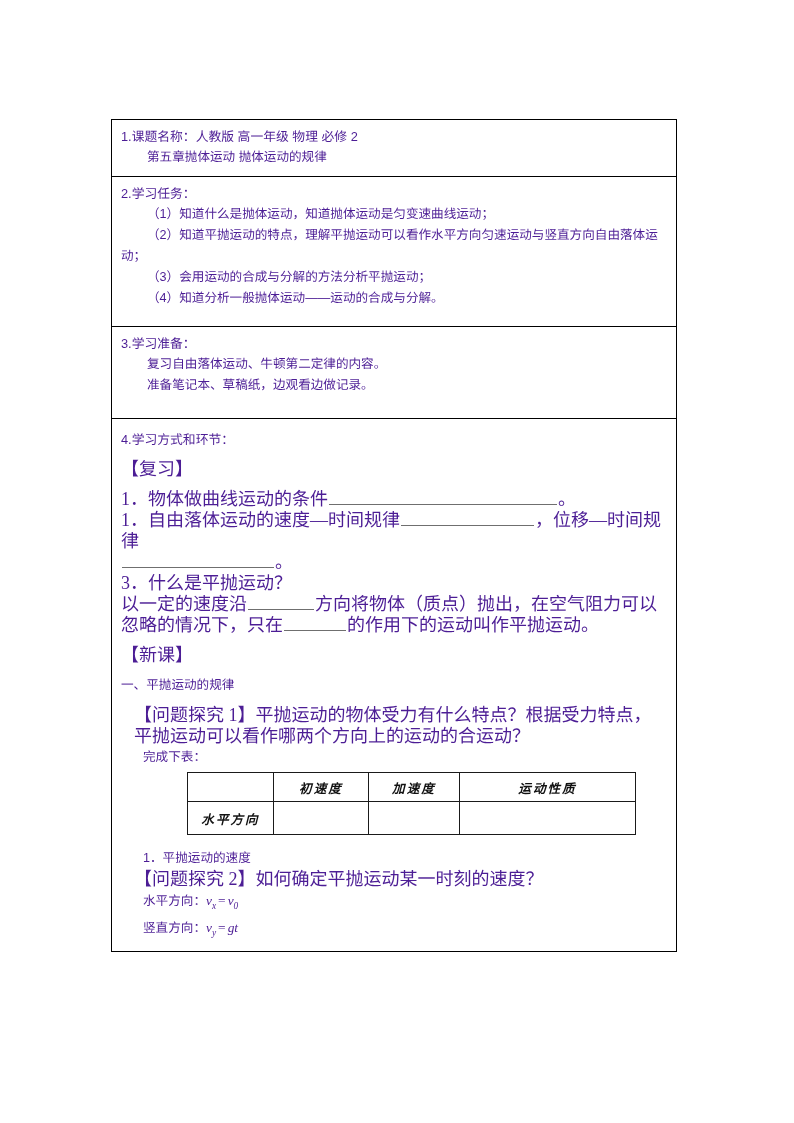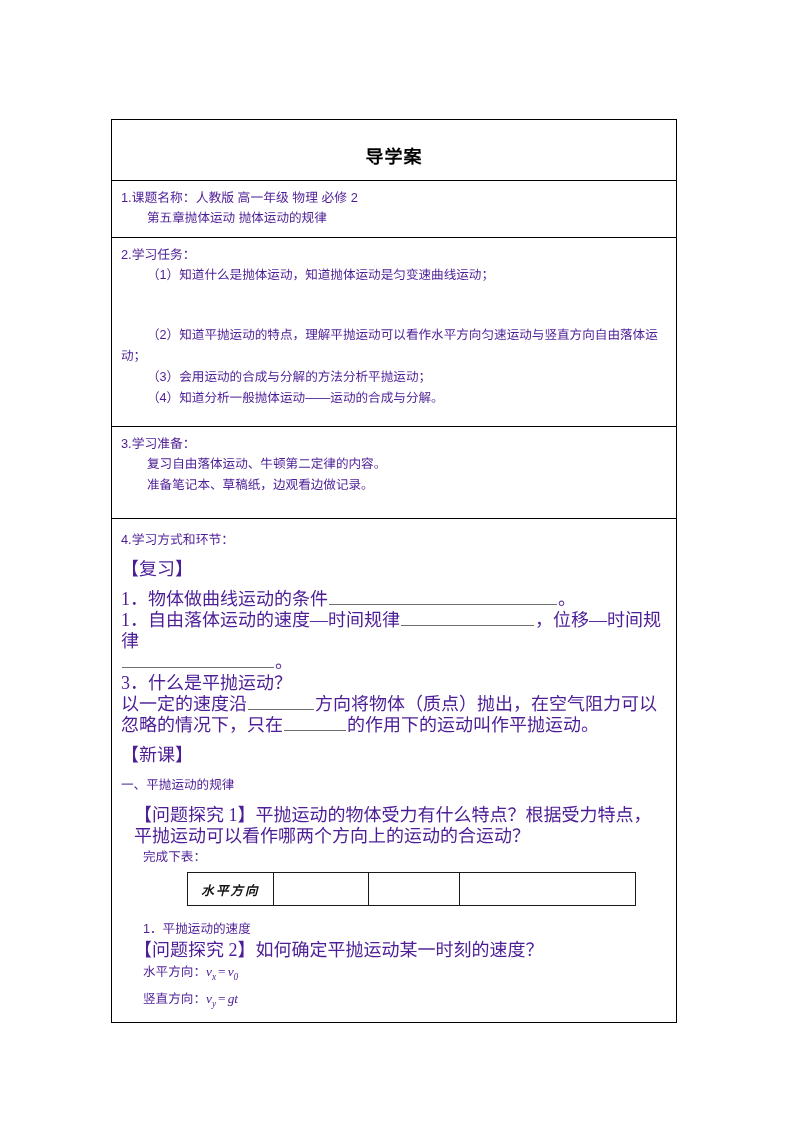--- a/index.html
+++ b/index.html
@@ -148,41 +148,36 @@
   }
 </style>
 </head>
 <body>
 
 <div class="page">
 
   <table class="doc-table">
     <tbody>
 
-      <tr>
-        <td class="title-cell">
-          <div class="doc-title">导学案</div>
-        </td>
-      </tr>
 
       <tr>
         <td>
           <div class="cell-pad">
             <div class="ln sec-head">1.课题名称：人教版 高一年级 物理 必修 2</div>
             <div class="ln indent2">第五章抛体运动 抛体运动的规律</div>
           </div>
         </td>
       </tr>
 
       <tr>
         <td>
           <div class="cell-pad">
             <div class="ln sec-head">2.学习任务：</div>
             <div class="ln" style="text-indent:26px;">（1）知道什么是抛体运动，知道抛体运动是匀变速曲线运动；</div>
-            <div class="ln" style="text-indent:26px;margin-top:39px;">（2）知道平抛运动的特点，理解平抛运动可以看作水平方向匀速运动与竖直方向自由落体运动；</div>
+            <div class="ln" style="text-indent:26px;">（2）知道平抛运动的特点，理解平抛运动可以看作水平方向匀速运动与竖直方向自由落体运动；</div>
             <div class="ln" style="text-indent:26px;">（3）会用运动的合成与分解的方法分析平抛运动；</div>
             <div class="ln" style="text-indent:26px;">（4）知道分析一般抛体运动——运动的合成与分解。</div>
             <div class="gap-sm"></div>
           </div>
         </td>
       </tr>
 
       <tr>
         <td>
           <div class="cell-pad">
@@ -227,20 +222,26 @@
 
             <div class="ln">一、平抛运动的规律</div>
             <div class="gap-sm"></div>
 
             <div class="ln serif indent3">【问题探究 1】平抛运动的物体受力有什么特点？根据受力特点，平抛运动可以看作哪两个方向上的运动的合运动？</div>
             <div class="ln indent2" style="padding-left:22px;">完成下表：</div>
 
             <div class="inner-table-wrap">
               <table class="inner-table">
                 <tbody>
+                  <tr class="hdr">
+                    <td class="c0 empty"></td>
+                    <td class="c1">初速度</td>
+                    <td class="c2">加速度</td>
+                    <td class="c3">运动性质</td>
+                  </tr>
                   <tr>
                     <td class="c0">水平方向</td>
                     <td class="c1 empty"></td>
                     <td class="c2 empty"></td>
                     <td class="c3 empty"></td>
                   </tr>
                 </tbody>
               </table>
             </div>
 

